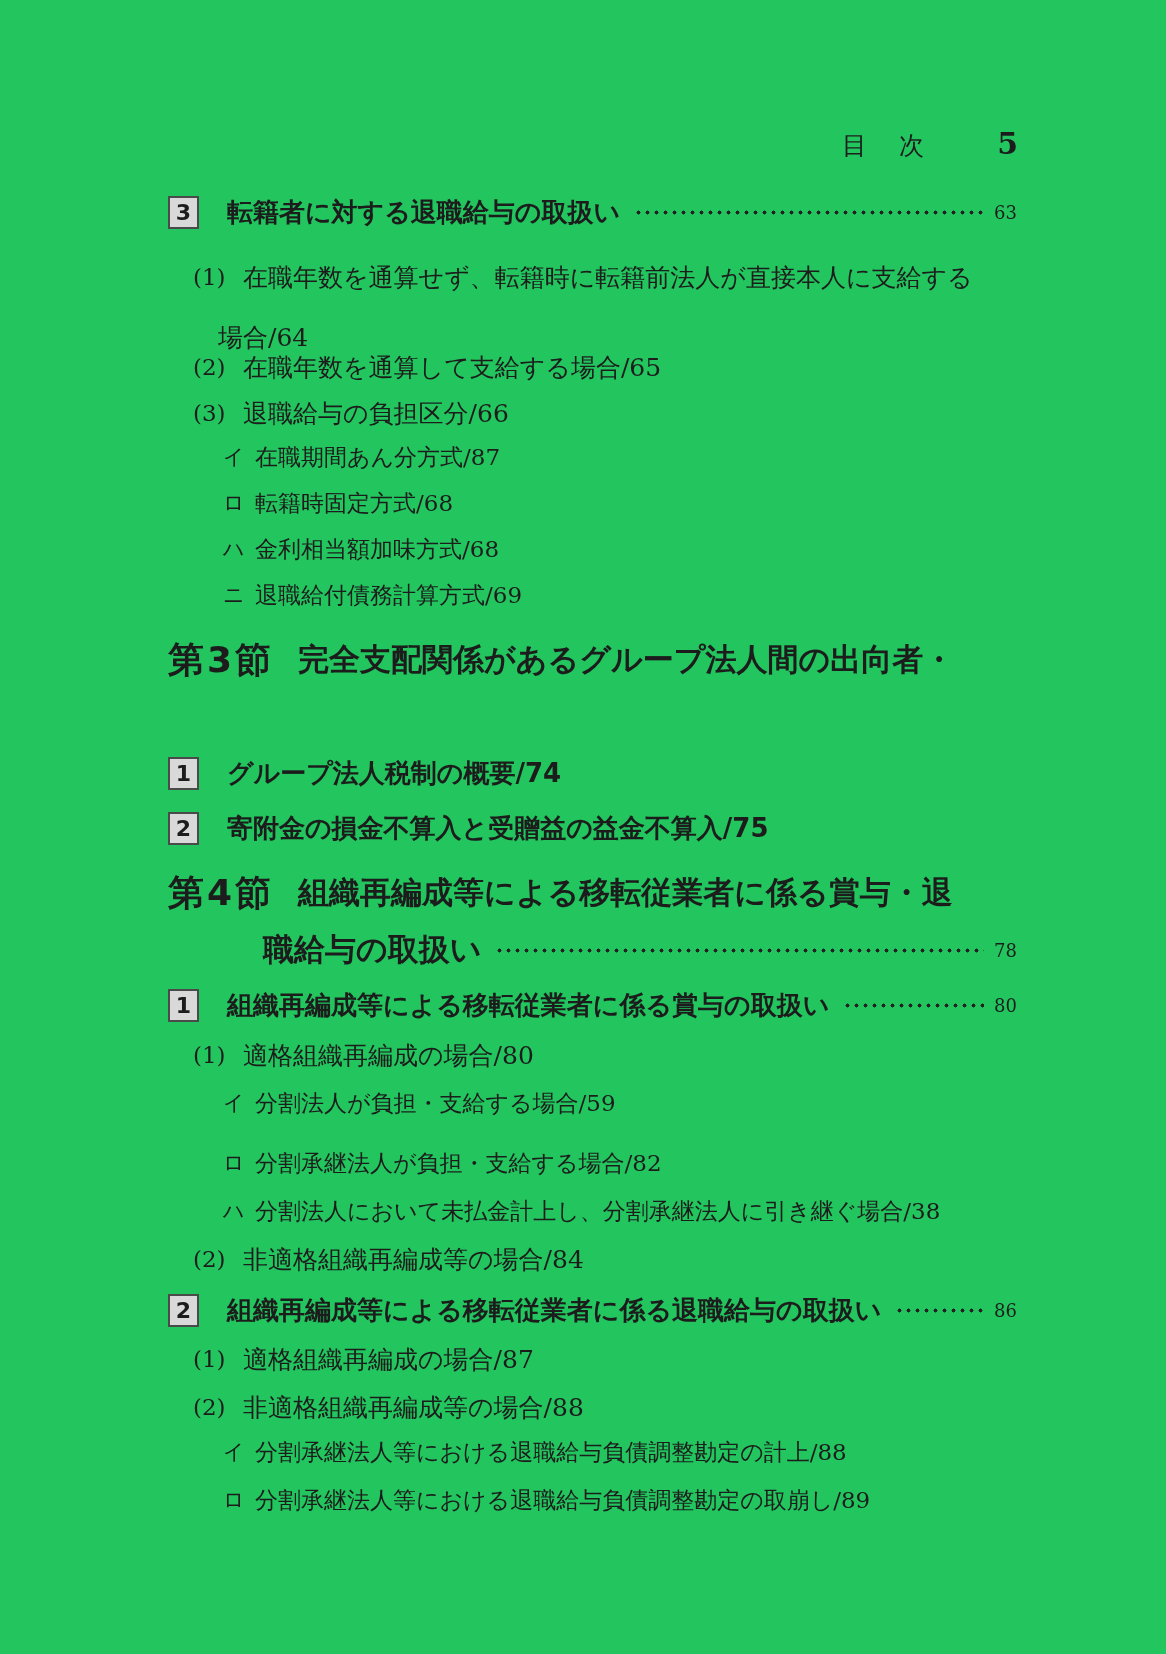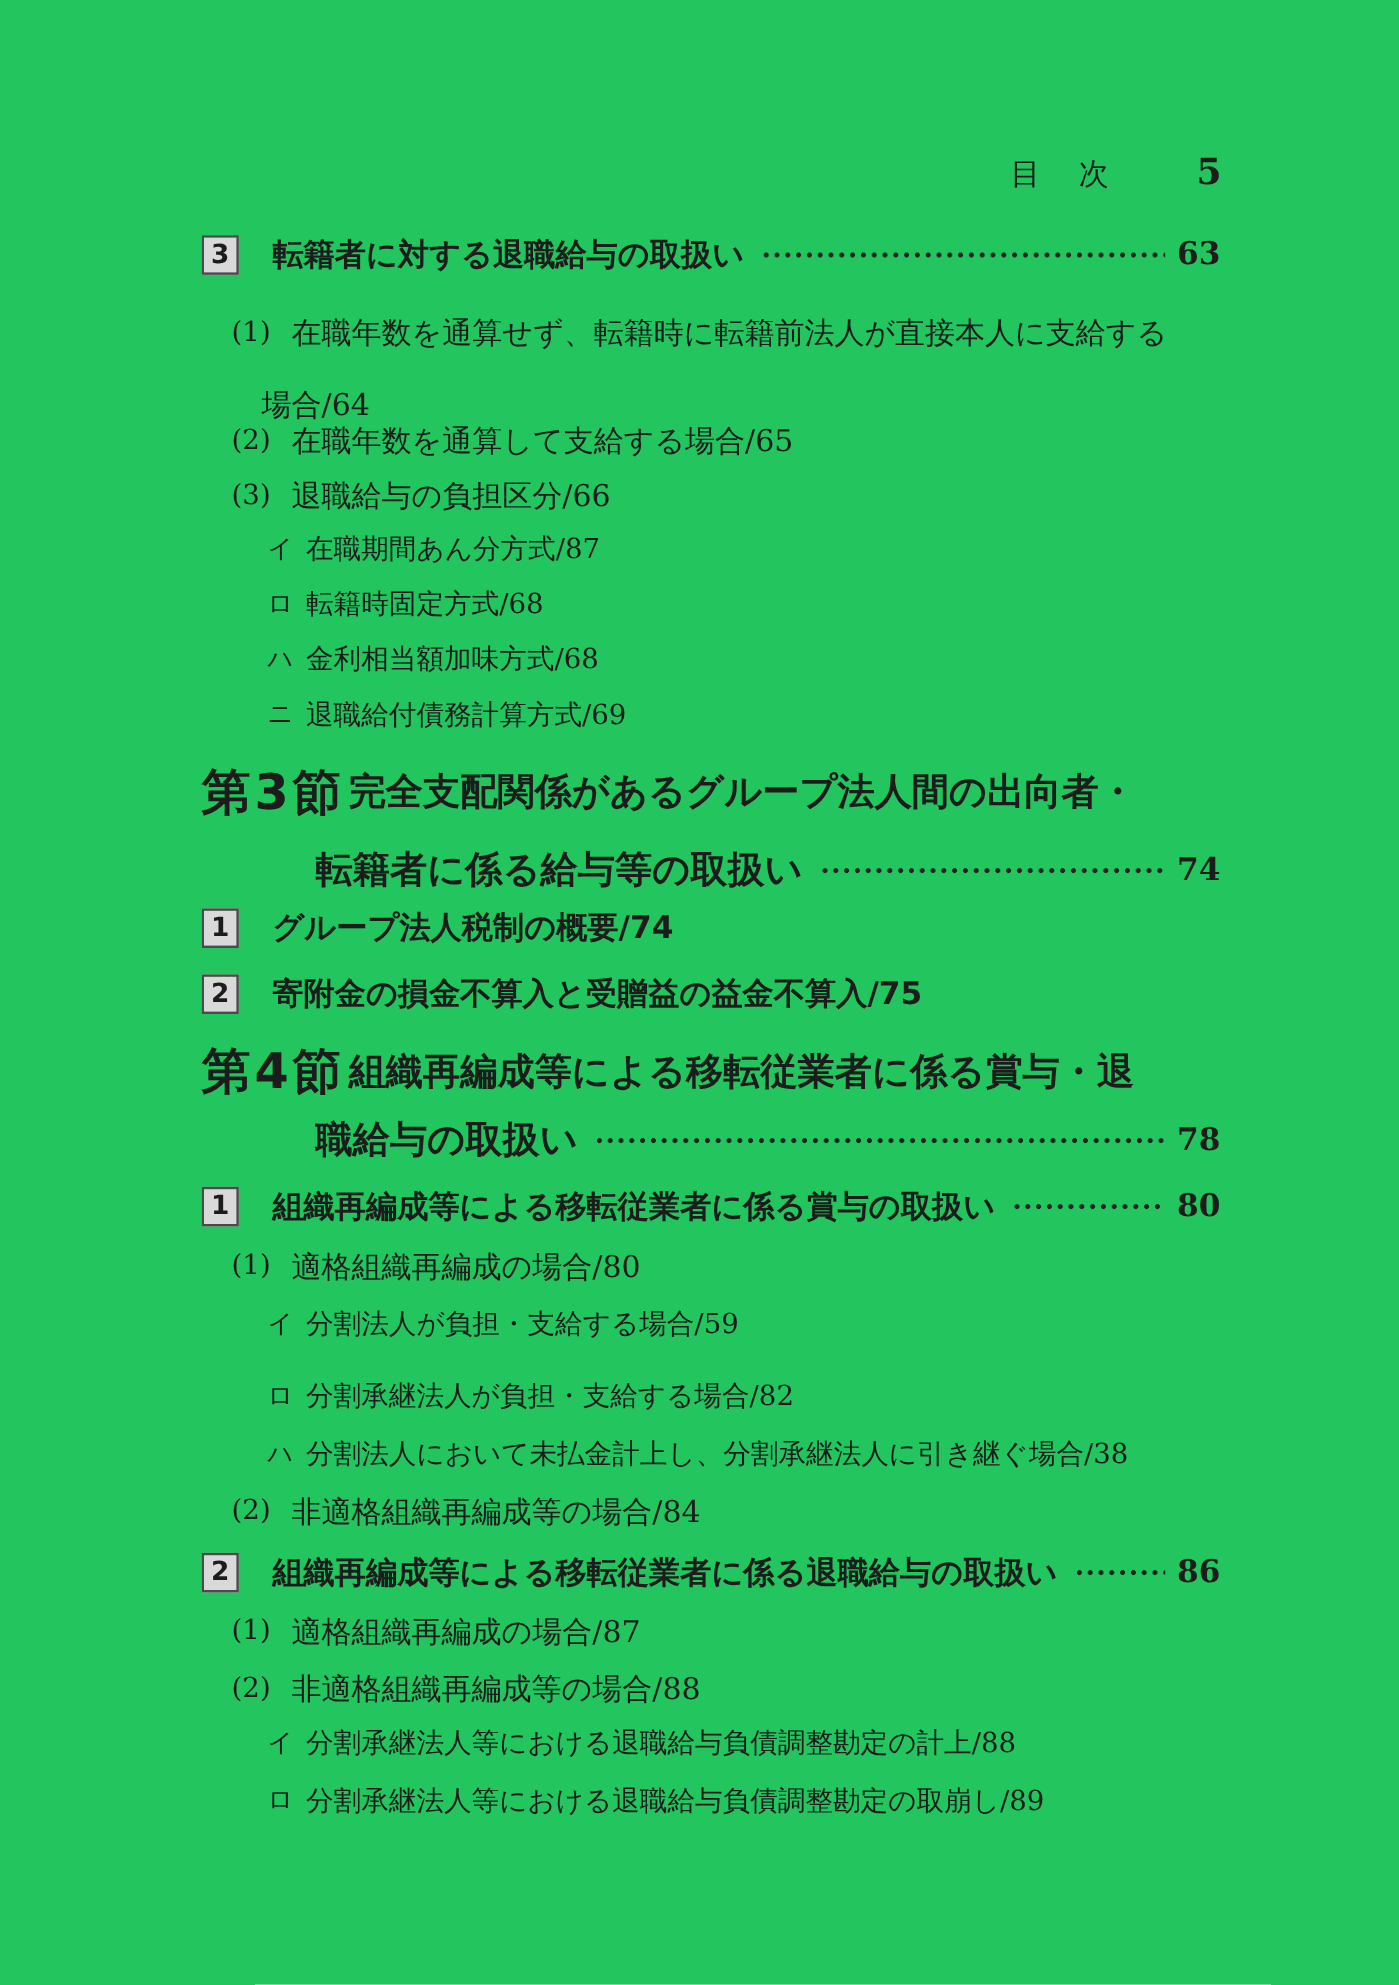--- a/index.html
+++ b/index.html
@@ -25,21 +25,21 @@
     white-space:nowrap;
   }
 
   
   .leader {
     flex:1 1 auto; min-width:16px;
     align-self:stretch;
     margin-left:14px; margin-right:10px;
     background:radial-gradient(circle, #222222 1.8px, transparent 2.2px) left center / 9px 9px repeat-x;
   }
-  .pagenum { font-family:"DejaVu Serif", serif; font-size:26px; flex:0 0 auto;font-weight:bold; }
+  .pagenum { font-family:"DejaVu Serif", serif; font-size:18px; flex:0 0 auto; }
 
   
   .boxed { left:168px; height:40px; }
   .boxed.w { width:849px; }
   .numbox {
     flex:0 0 auto;
     width:31px; height:33px; box-sizing:border-box;
     background:#d9d9d9; border:2px solid #4a4a4a;
     display:flex; align-items:center; justify-content:center;
     font-family:"DejaVu Sans", sans-serif; font-weight:bold; font-size:22px;
@@ -55,22 +55,22 @@
   .cont { left:218px; height:38px; font-size:25px; }
 
   
   .kana { left:223px; height:34px; font-size:23px; }
   .kana .mk { flex:0 0 auto; width:32px; font-size:21px; }
 
   
   .section { left:168px; height:46px; }
   .section .mk {
     flex:0 0 auto;
-    font-family:"DejaVu Sans", sans-serif; font-weight:bold; font-size:41px;
-    letter-spacing:3px; margin-right:3px;
+    font-family:"DejaVu Sans", sans-serif; font-weight:bold; font-size:36px;
+    letter-spacing:3px; margin-right:24px;
   }
   .section .txt { font-family:Liberation Serif, serif; font-weight:bold; font-size:31px; }
   .section-cont { left:263px; height:46px; }
   .section-cont.w { width:754px; }
   .section-cont .txt { font-family:"DejaVu Sans", sans-serif; font-weight:bold; font-size:31px; }
 </style>
 </head>
 <body>
 
 <div class="page">
@@ -124,25 +124,20 @@
   <div class="line kana" style="top:578px">
     <span class="mk">ニ</span>
     <span class="txt">退職給付債務計算方式/69</span>
   </div>
 
   <div class="line section" style="top:637px">
     <span class="mk">第3節</span>
     <span class="txt">完全支配関係があるグループ法人間の出向者・</span>
   </div>
 
-  <div class="line section-cont w" style="top:702px">
-    <span class="txt">転籍者に係る給与等の取扱い</span>
-    <span class="leader"></span>
-    <span class="pagenum">74</span>
-  </div>
 
   <div class="line boxed" style="top:753px">
     <span class="numbox">1</span>
     <span class="txt">グループ法人税制の概要/74</span>
   </div>
 
   <div class="line boxed" style="top:808px">
     <span class="numbox">2</span>
     <span class="txt">寄附金の損金不算入と受贈益の益金不算入/75</span>
   </div>

